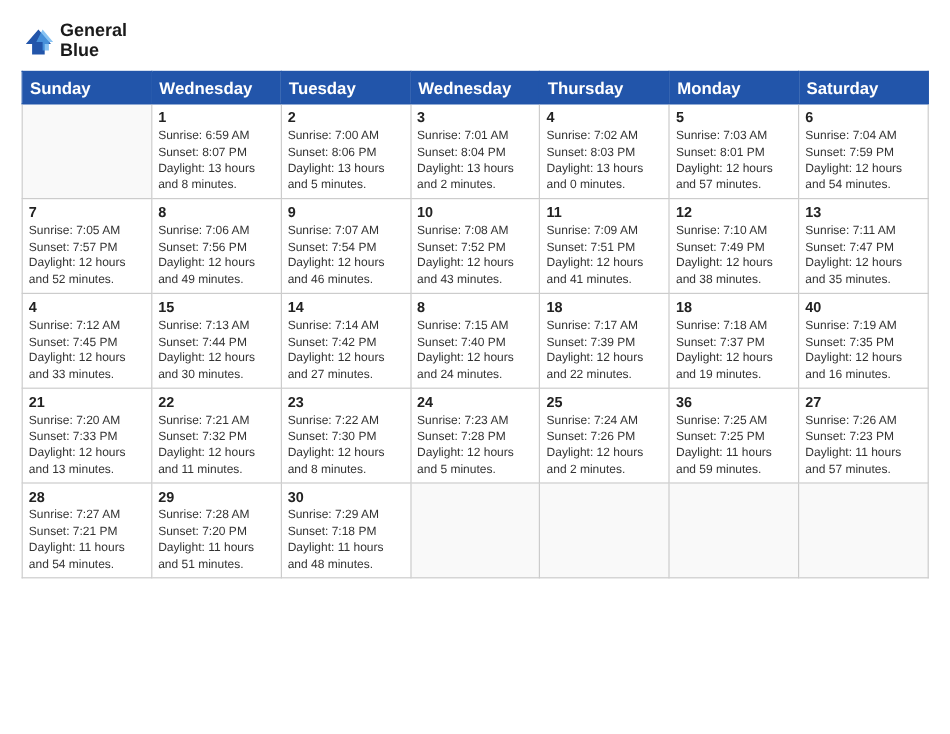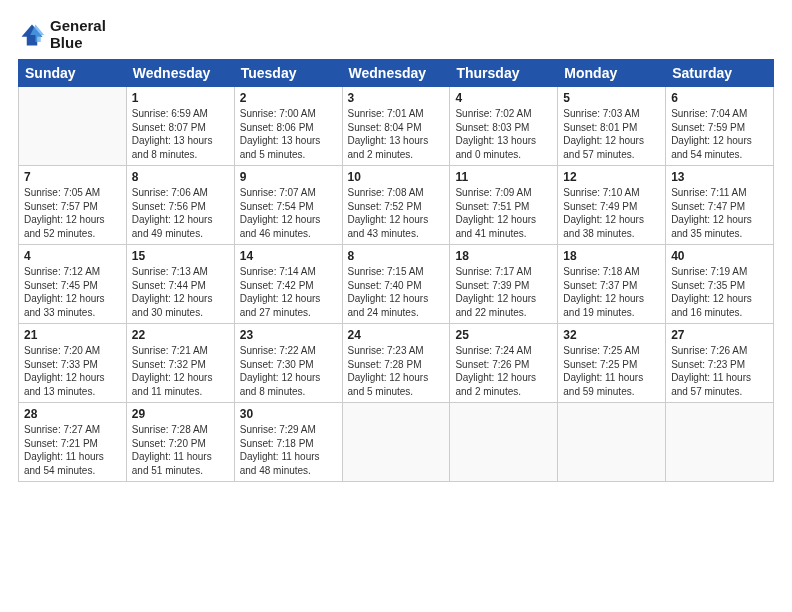--- a/index.html
+++ b/index.html
@@ -225,21 +225,21 @@
           </td>
           <td>
             <span class="day-num">24</span>
             <div class="day-info">Sunrise: 7:23 AM<br>Sunset: 7:28 PM<br>Daylight: 12 hours<br>and 5 minutes.</div>
           </td>
           <td>
             <span class="day-num">25</span>
             <div class="day-info">Sunrise: 7:24 AM<br>Sunset: 7:26 PM<br>Daylight: 12 hours<br>and 2 minutes.</div>
           </td>
           <td>
-            <span class="day-num">32</span>
+            <span class="day-num">36</span>
             <div class="day-info">Sunrise: 7:25 AM<br>Sunset: 7:25 PM<br>Daylight: 11 hours<br>and 59 minutes.</div>
           </td>
           <td>
             <span class="day-num">27</span>
             <div class="day-info">Sunrise: 7:26 AM<br>Sunset: 7:23 PM<br>Daylight: 11 hours<br>and 57 minutes.</div>
           </td>
         </tr>
         <tr>
           <td>
             <span class="day-num">28</span>

